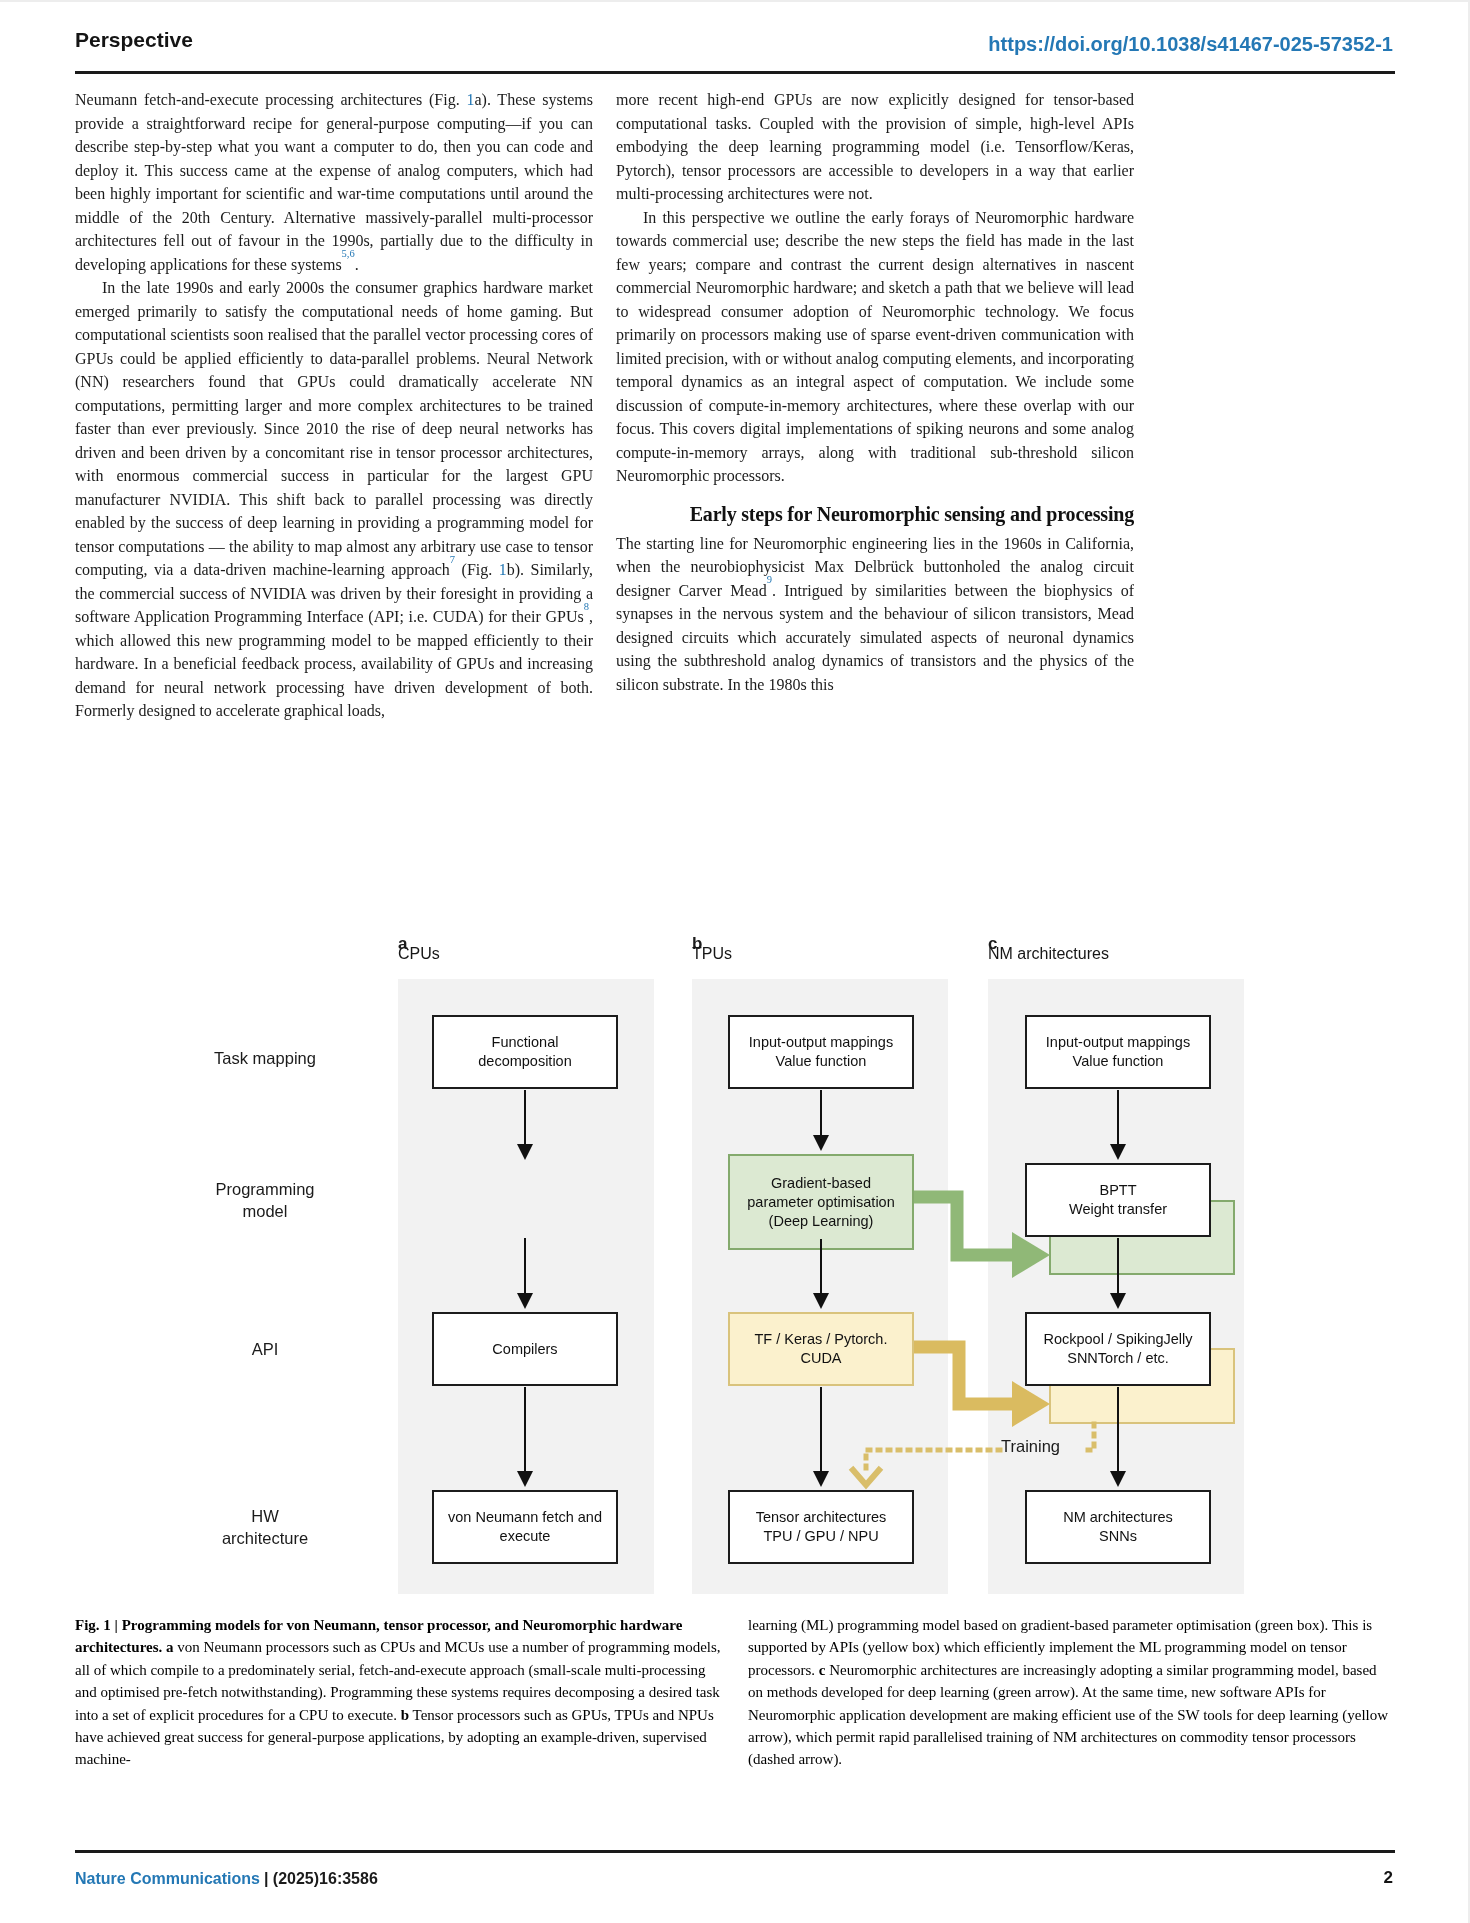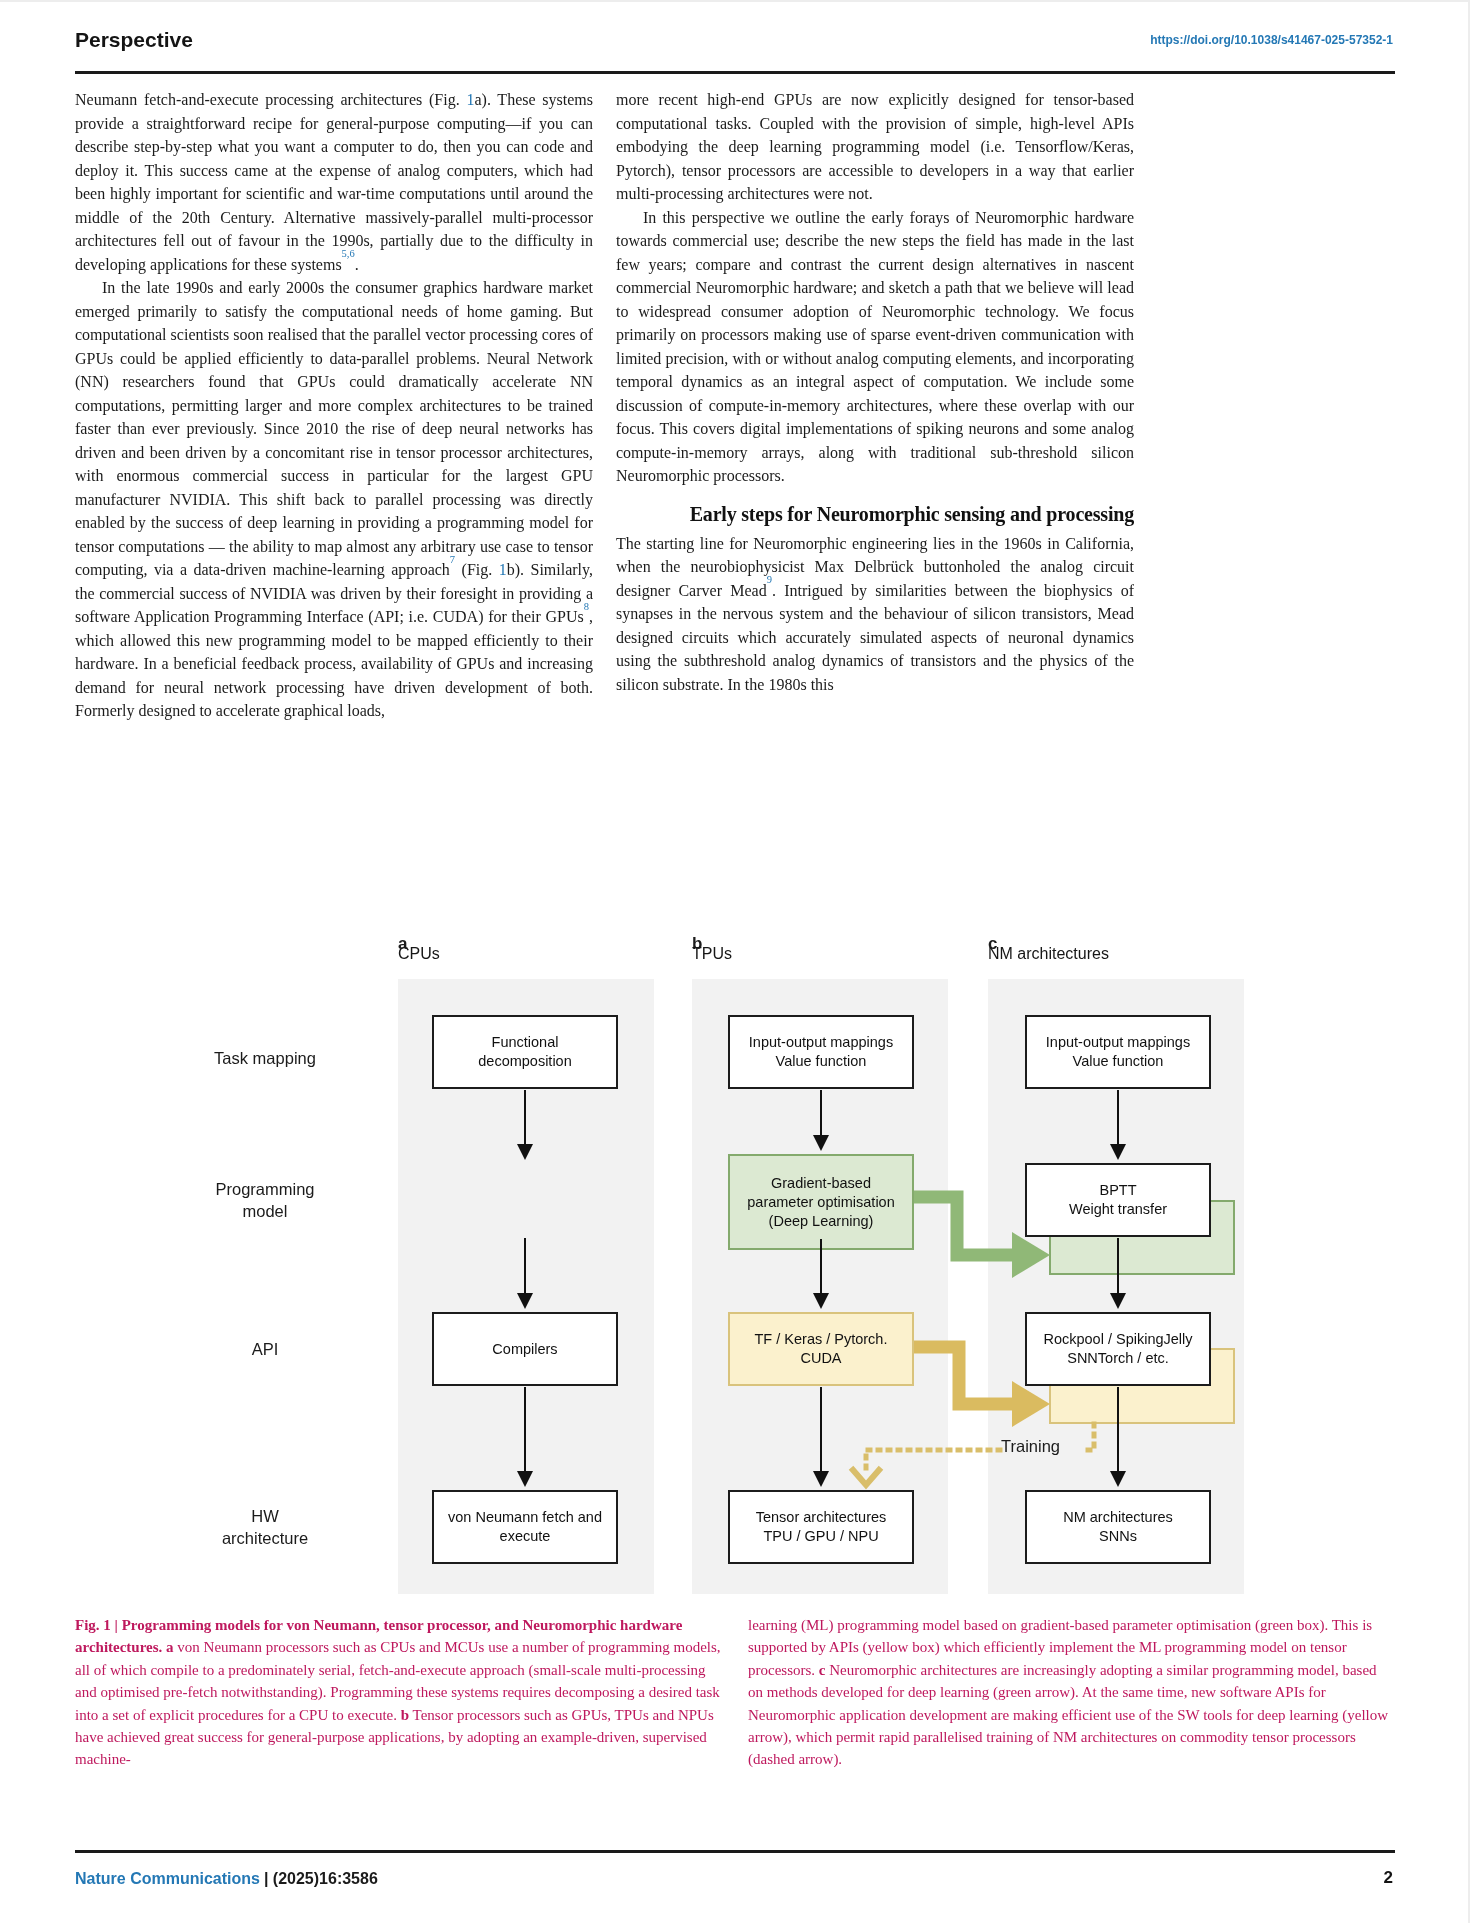--- a/index.html
+++ b/index.html
@@ -5,21 +5,21 @@
   *{margin:0;padding:0;box-sizing:border-box}
   html,body{width:1470px;height:1923px}
   body{position:relative;background:#fff;color:var(--text-color,#1b1b1b);
        font-family:"Liberation Serif",serif;}
   .page{position:absolute;inset:0;background:#fff;border-top:2px solid #ededed;border-right:2px solid #ededed}
 
   
   .header-category{position:absolute;left:75px;top:26px;font-family:"Liberation Sans",sans-serif;
        font-weight:bold;font-size:21px;color:#141414}
   .header-doi{position:absolute;right:75px;top:31px;font-family:"Liberation Sans",sans-serif;
-       font-weight:bold;font-size:12px;color:var(--link-color,#2478b5);text-decoration:none}
+       font-weight:bold;font-size:20px;color:var(--link-color,#2478b5);text-decoration:none}
   .rule{position:absolute;left:75px;width:1320px;height:3px;background:var(--rule-color,#1a1a1a)}
   .rule-top{top:69px}
   .rule-bottom{top:1848px}
 
   
   .col{position:absolute;top:86px;width:518px;height:812px;overflow:hidden;
        font-size:16px;line-height:23.5px;text-align:justify;hyphens:none}
   .col-left{left:75px}
   .col-right{left:616px}
   .col p.indent{text-indent:27px}
@@ -60,21 +60,21 @@
   .arrow-yellow{stroke:var(--yellow-arrow,#dabb60);stroke-width:13;fill:none}
   .head-yellow{fill:var(--yellow-arrow,#dabb60)}
   .arrow-dashed{stroke:var(--dashed-arrow,#d9be6a);stroke-width:5;fill:none;
        stroke-dasharray:2 8;stroke-linecap:square}
   .head-dashed{stroke:var(--dashed-arrow,#d9be6a);stroke-width:6;fill:none;stroke-linecap:square}
   .training-label{position:absolute;left:1001px;top:505px;font-family:"Liberation Sans",sans-serif;
        font-size:16.5px;color:#1b1b1b;z-index:5}
 
   
   .caption-col{position:absolute;top:1612px;width:648px;font-size:15px;line-height:22.4px;
-       text-align:left;color:#be185d}
+       text-align:left;color:#000000}
   .caption-left{left:75px}
   .caption-right{left:748px;width:647px}
   .cap-bold{font-weight:bold}
 
   
   .footer-left{position:absolute;left:75px;top:1868px;font-family:"Liberation Sans",sans-serif;
        font-weight:bold;font-size:16px;color:#1b1b1b}
   .footer-left a{color:var(--link-color,#2478b5);text-decoration:none}
   .footer-sep{padding-left:4px}
   .page-number{position:absolute;right:75px;top:1866px;font-family:"Liberation Sans",sans-serif;

